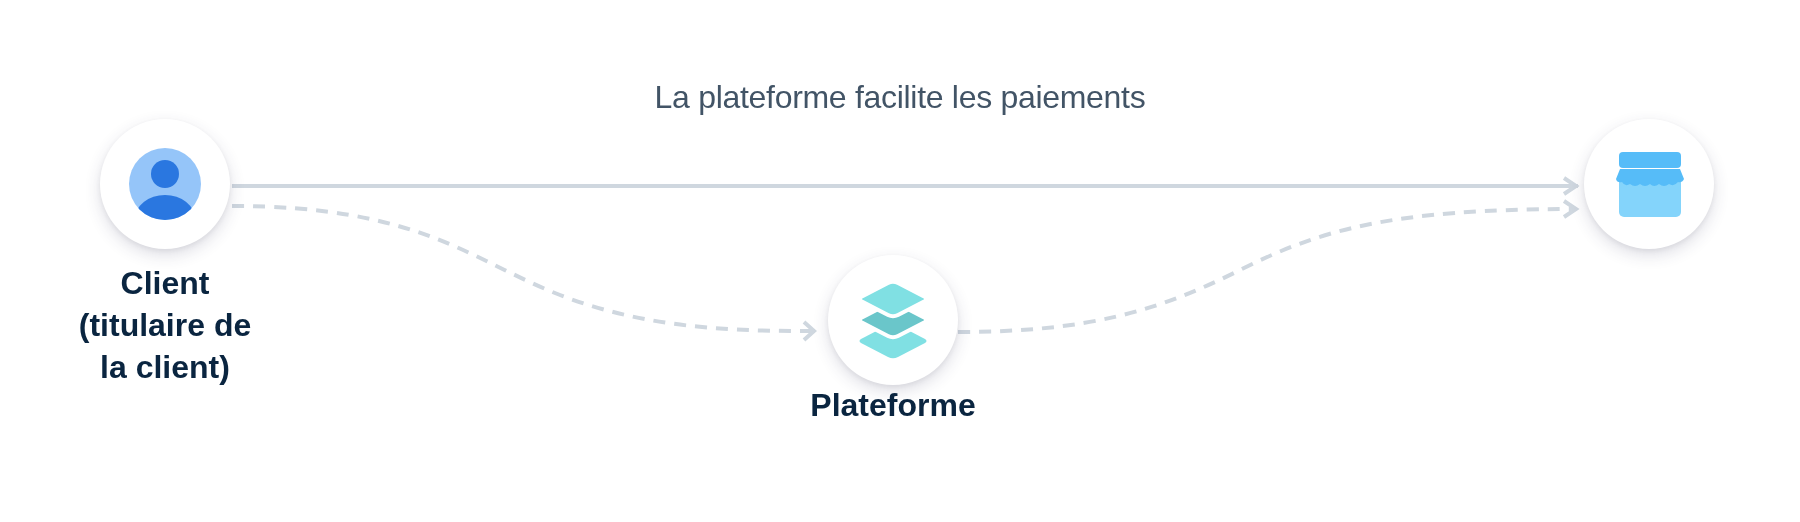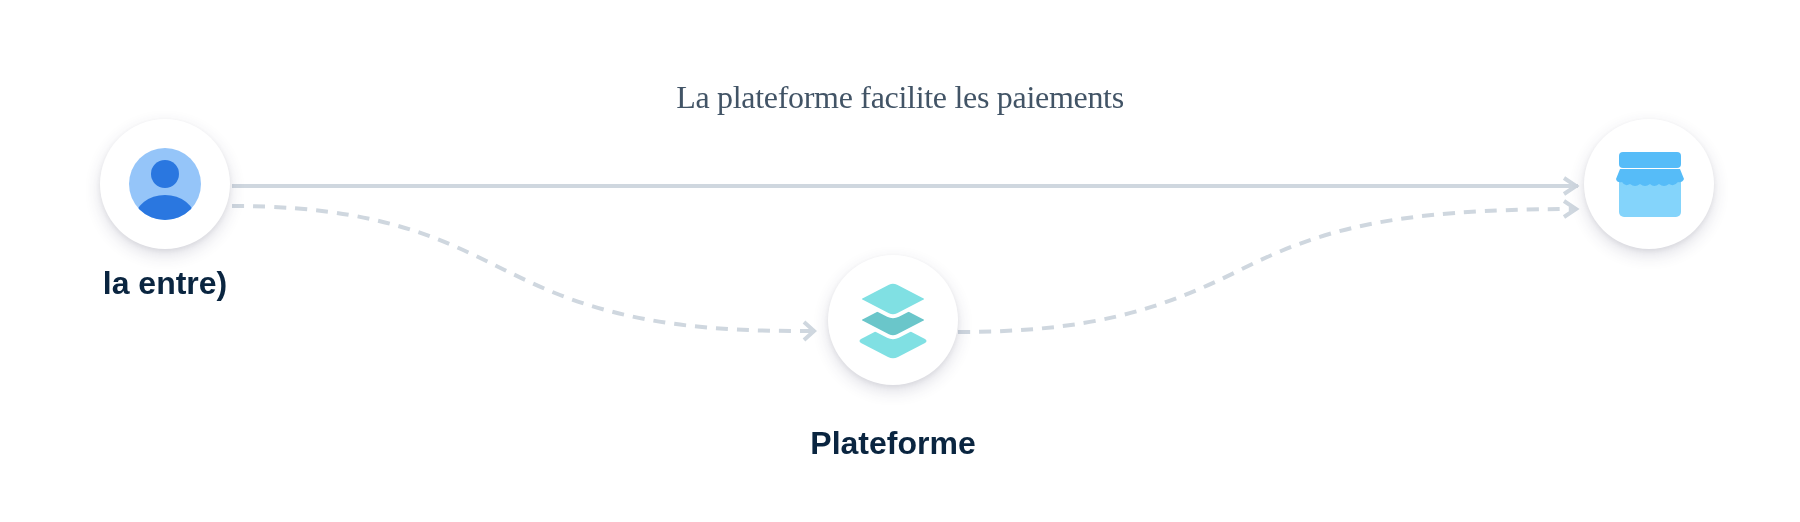--- a/index.html
+++ b/index.html
@@ -1,21 +1,21 @@
 <!DOCTYPE html>
 <html><head>
   <meta charset="utf-8">
   <style>
     html, body { margin: 0; padding: 0; background: #ffffff; }
     body { width: 1800px; height: 522px; position: relative; overflow: hidden;
            font-family: "Liberation Sans", "DejaVu Sans", sans-serif; }
     .canvas { position: absolute; left: 0; top: 0; width: 1800px; height: 522px; }
     .caption { position: absolute; left: 560px; width: 680px; top: 76px;
                text-align: center; color: #425466; font-size: 32px; line-height: 42px;
-               font-family: Liberation Serif, serif; font-weight: normal; letter-spacing: -0.3px; }
+               font-family: Liberation Sans, sans-serif; font-weight: normal; letter-spacing: -0.3px; }
     .node { position: absolute; width: 130px; height: 130px; border-radius: 50%;
             background: #ffffff; box-shadow: 0 6px 16px rgba(50,50,93,0.16), 0 2px 5px rgba(0,0,0,0.06); }
     .node svg { position: absolute; left: 0; top: 0; }
     .label { position: absolute; text-align: center; color: #0a2540; font-weight: bold;
              font-size: 32px; line-height: 42px; font-family: "Liberation Sans", sans-serif; }
   </style>
 </head>
 <body>
 
 <div class="canvas">
@@ -44,34 +44,36 @@
           </clipPath>
       </defs>
       <circle cx="65" cy="65" r="36" fill="#95c5f9"></circle>
       <g clip-path="url(#avclip)">
         <circle cx="65" cy="55" r="14" fill="#2a77e0"></circle>
         <ellipse cx="65" cy="100" rx="30" ry="24" fill="#2a77e0"></ellipse>
       </g>
     </svg>
   </div>
   <div class="label" style="left:40px; width:250px; top:262px;">
-    <div>la entre)</div>
+    <div>Client</div>
+    <div>(titulaire de</div>
+    <div>la client)</div>
   </div>
 
   <div class="node" style="left:828px; top:255px;">
     <svg width="130" height="130" viewBox="0 0 130 130">
 
       <path d="M 33 84 L 60 70 Q 65 67.5 70 70 L 97 84 Q 100 86 97 88 L 70 102 Q 65 104.5 60 102 L 33 88 Q 30 86 33 84 Z" fill="#80e0e3"></path>
 
       <path d="M 33 63 L 60 49 Q 65 46.5 70 49 L 97 63 Q 100 65 97 67 L 70 81 Q 65 83.5 60 81 L 33 67 Q 30 65 33 63 Z" fill="#6ac6ca" stroke="#ffffff" stroke-width="4"></path>
 
       <path d="M 33 42 L 60 28 Q 65 25.5 70 28 L 97 42 Q 100 44 97 46 L 70 60 Q 65 62.5 60 60 L 33 46 Q 30 44 33 42 Z" fill="#80e0e3" stroke="#ffffff" stroke-width="4"></path>
     </svg>
   </div>
-  <div class="label" style="left:768px; width:250px; top:422px;">Plateforme</div>
+  <div class="label" style="left:768px; width:250px; top:384px;">Plateforme</div>
 
   <div class="node" style="left:1584px; top:119px;">
     <svg width="130" height="130" viewBox="0 0 130 130">
 
       <rect x="35" y="52" width="62" height="46" rx="5" fill="#84d4fb"></rect>
 
       <rect x="35" y="33" width="62" height="16" rx="4" fill="#56bcf8"></rect>
 
       <path d="M 36 50 L 96 50 L 100 60 Q 98 64 94 63 Q 90 68 85 65 Q 80 69 75 65 Q 70 69 66 65 Q 61 69 56 65 Q 51 69 46 65 Q 41 68 38 63 Q 33 64 32 60 Z" fill="#56bcf8"></path>
     </svg>

